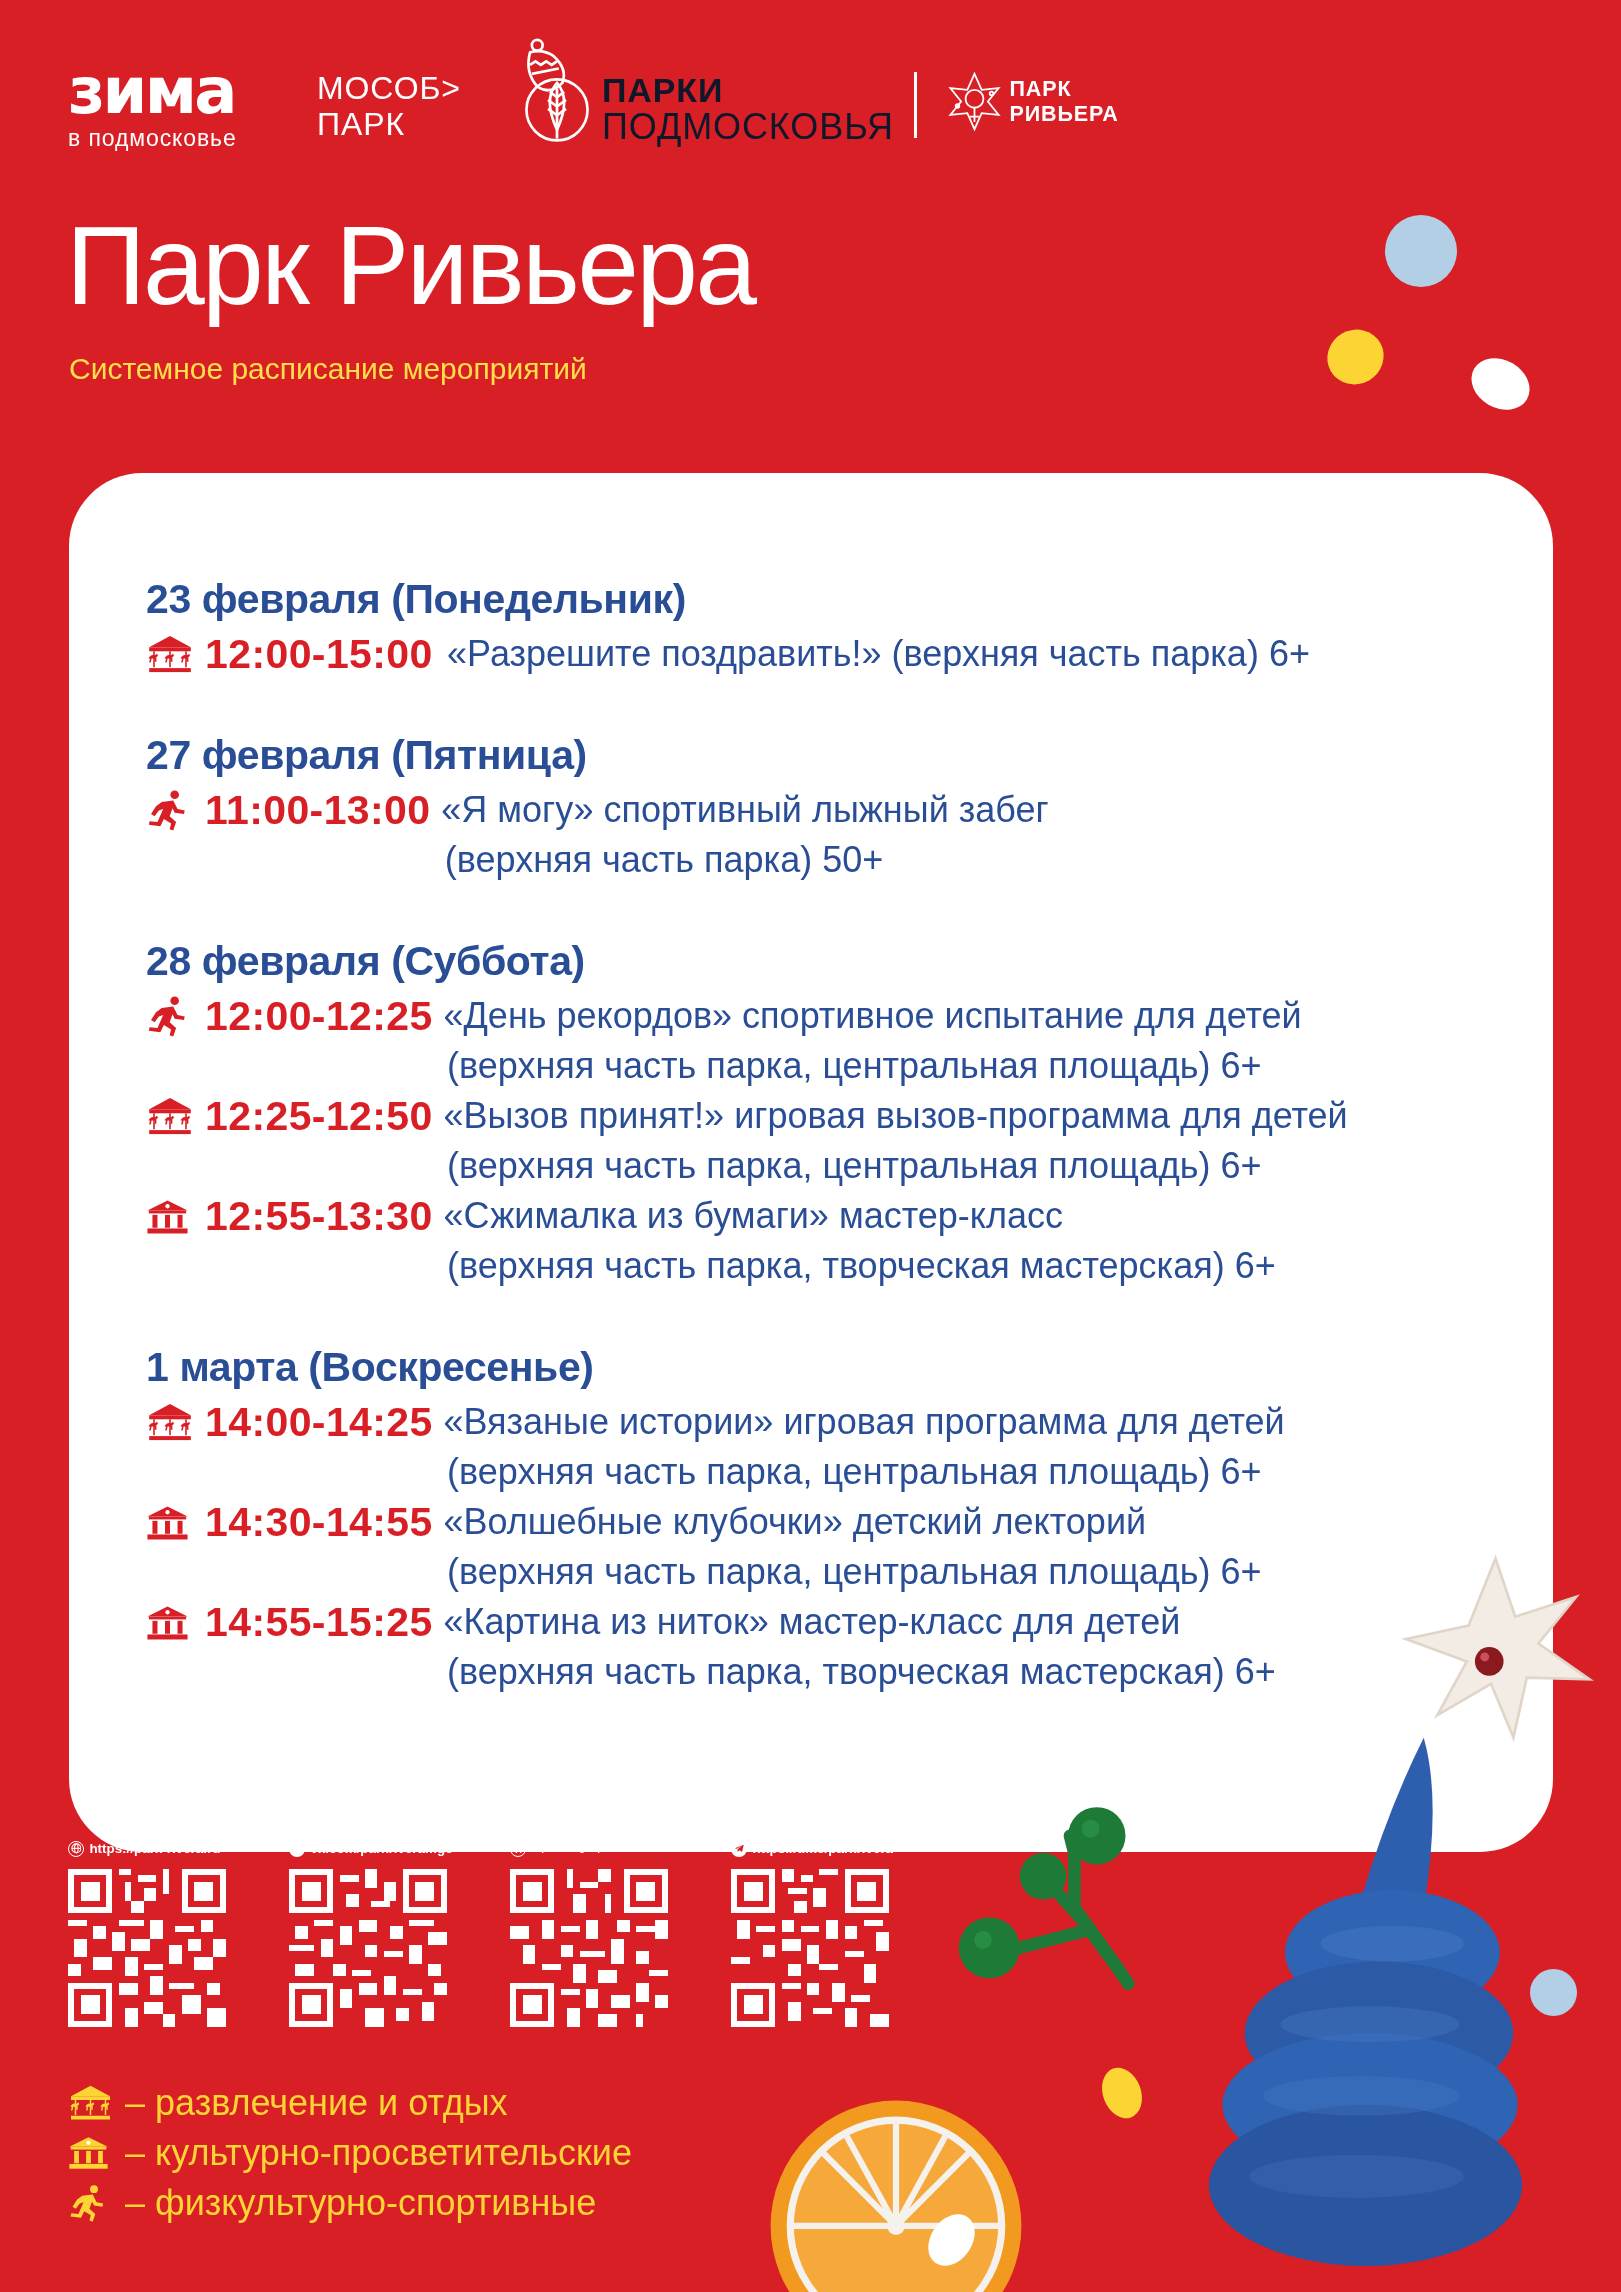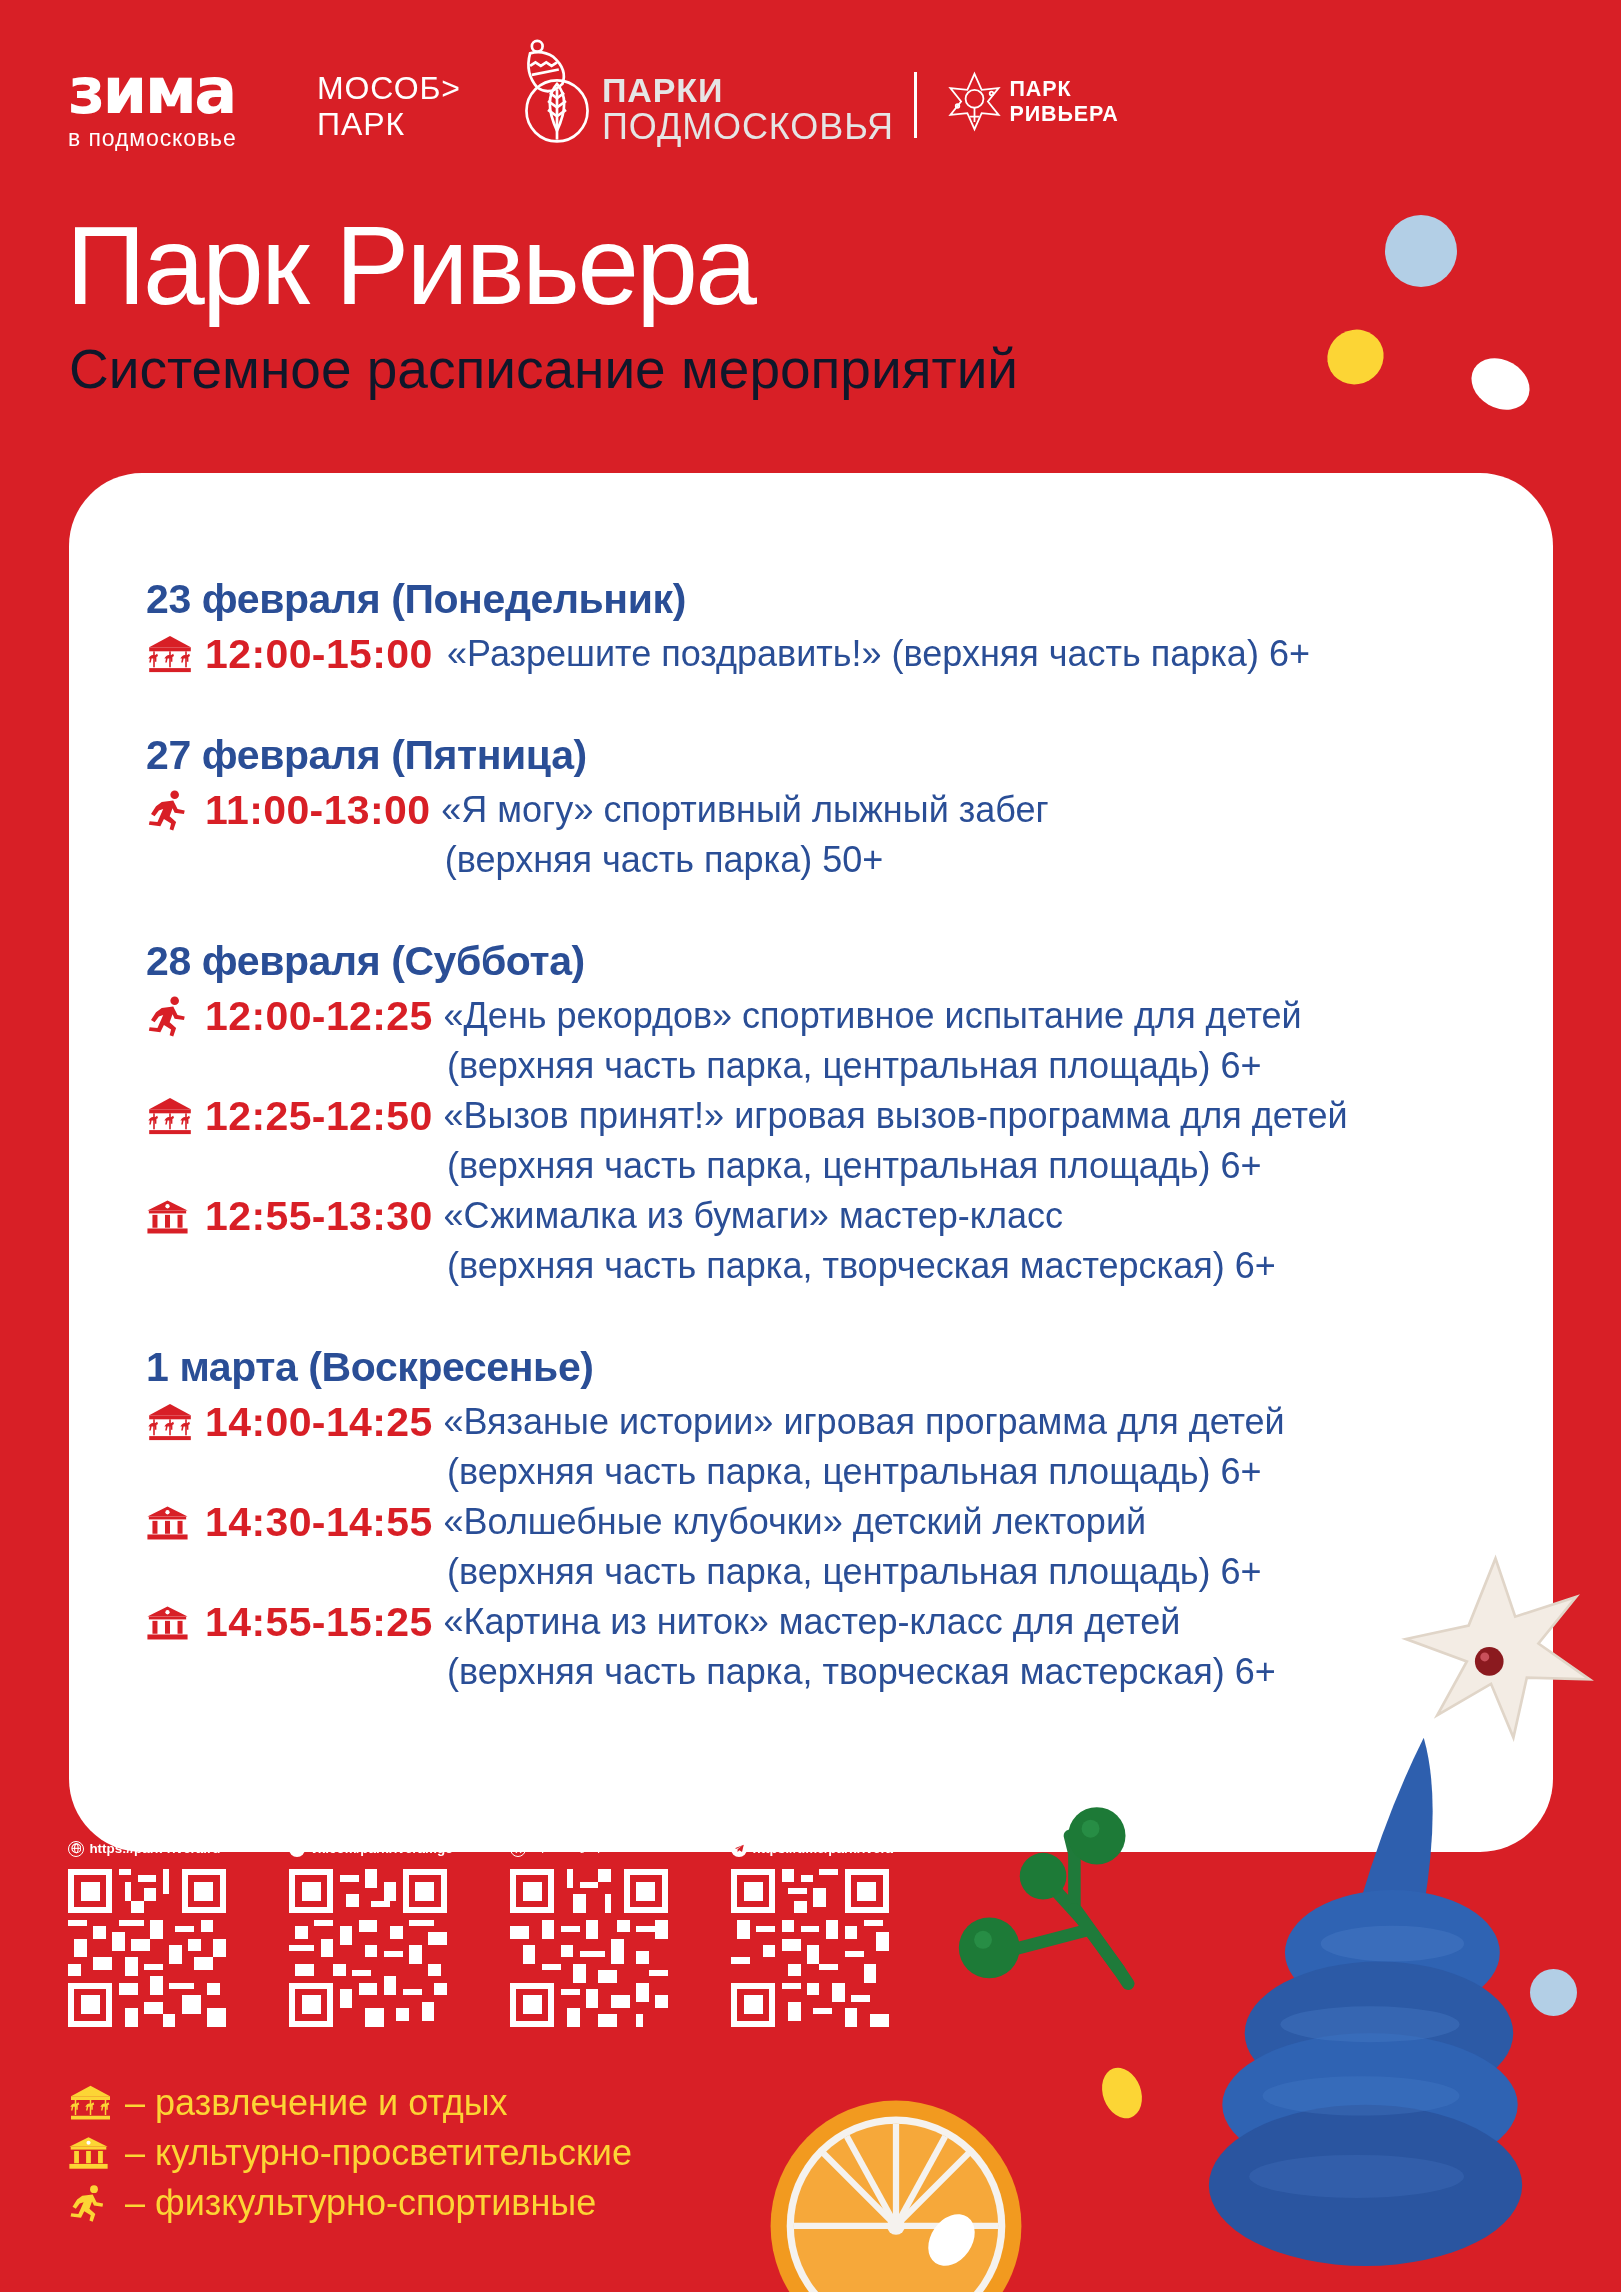--- a/index.html
+++ b/index.html
@@ -10,31 +10,31 @@
     position: relative;
     overflow: hidden;
   }
   .abs { position: absolute; }
 
   
   .logo-zima { left: 68px; top: 63px; color: #fff; }
   .logo-zima .big { font-family: "DejaVu Sans", sans-serif; font-weight: 700; font-size: 64px; letter-spacing: -2.7px; line-height: 57px; display: block; }
   .logo-zima .small { font-size: 23px; letter-spacing: 0.9px; display: block; margin-top: 5.4px; }
   .logo-mosob { left: 317px; top: 70px; color: #fff; font-size: 32px; line-height: 36px; letter-spacing: 0.9px; }
-  .logo-parki { left: 521px; top: 38px; display: flex; align-items: center; gap: 9px; color: #e5e5e5; }
+  .logo-parki { left: 521px; top: 38px; display: flex; align-items: flex-start; gap: 9px; color: #0f172a; }
   .logo-parki .txt { padding-top: 34px; }
   .logo-parki .t1 { font-weight: 700; font-size: 34px; line-height: 36px; display: block; letter-spacing: 0.9px; }
   .logo-parki .t2 { font-size: 36px; line-height: 38px; display: block; letter-spacing: 0.9px; }
   .logo-divider { left: 914px; top: 72px; width: 2.7px; height: 66px; background: #fff; }
   .logo-riviera { left: 945px; top: 70px; display: flex; align-items: center; gap: 5.4px; color: #fff; }
   .logo-riviera .t { font-size: 21.5px; line-height: 25px; font-weight: 700; letter-spacing: 0.9px; }
 
   
   .title { left: 66px; top: 204px; color: #fff; font-size: 111px; font-weight: 400; letter-spacing: -2.7px; line-height: 125px; }
-  .subtitle { left: 69px; top: 344px; color: #0f172a; font-size: 55px; line-height: 50px; }
+  .subtitle { left: 69px; top: 344px; color: #fde047; font-size: 30px; line-height: 50px; }
 
   
   .dot { position: absolute; border-radius: 50%; }
 
   
   .card {
     position: absolute; left: 69px; top: 473px; width: 1484px; height: 1379px;
     background: #ffffff; border-radius: 73px;
   }
   .schedule { position: absolute; left: 146px; top: 570px; width: 1397px; }

